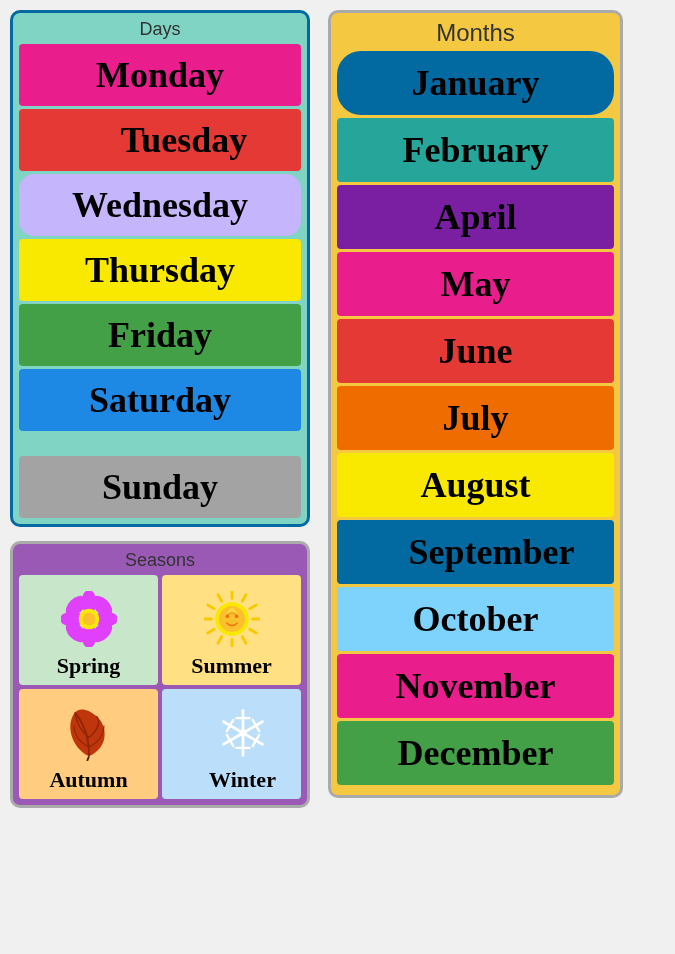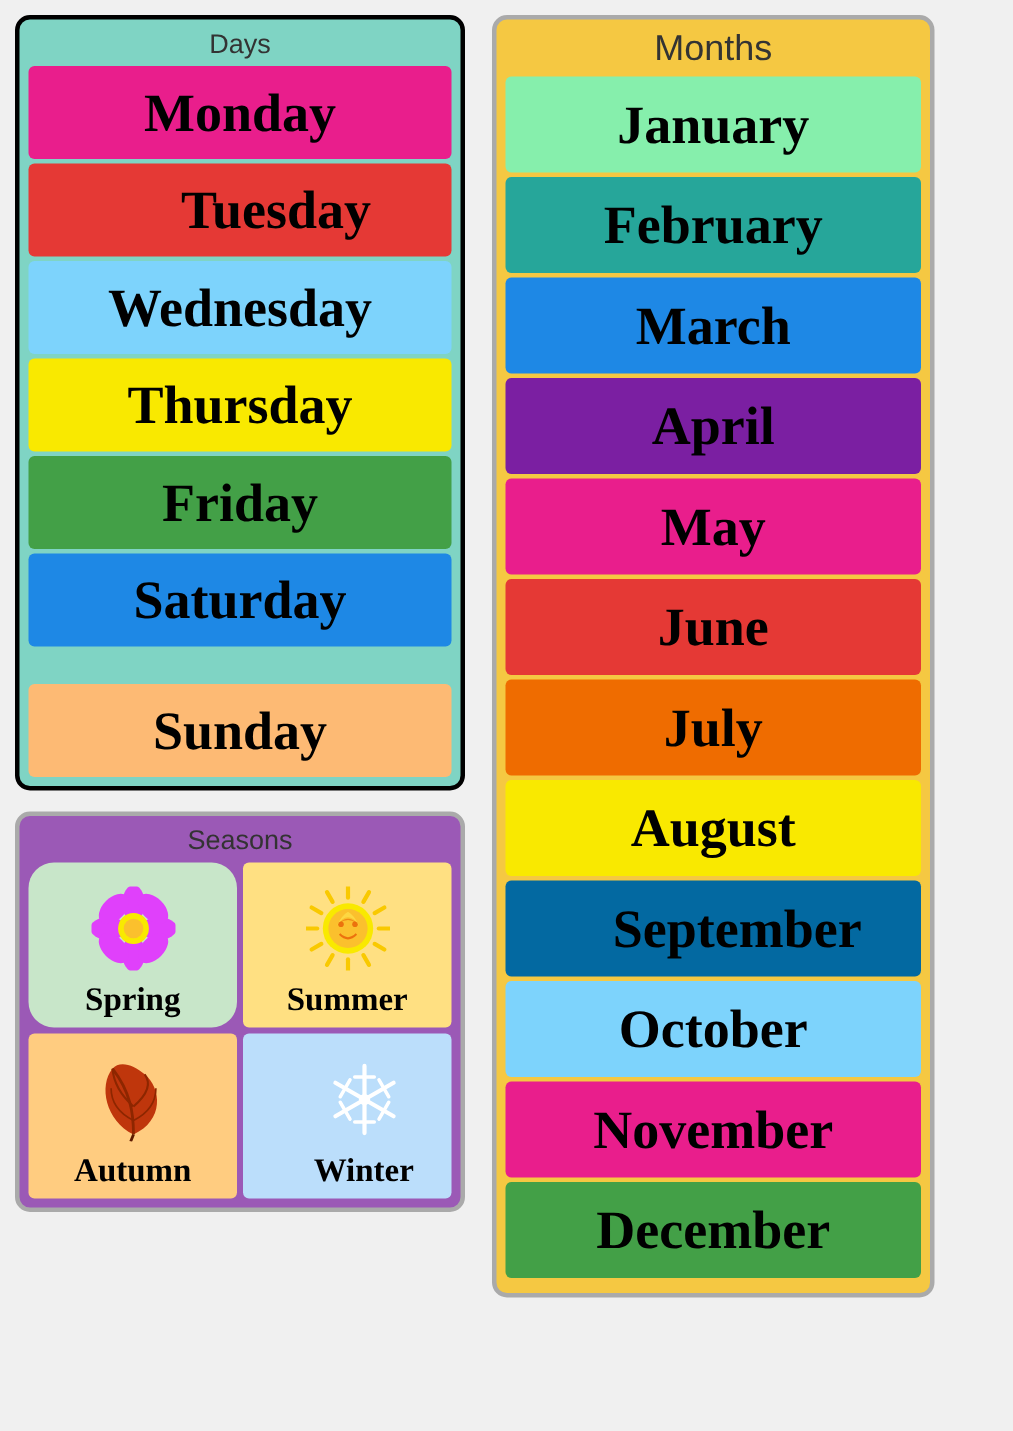--- a/index.html
+++ b/index.html
@@ -23,21 +23,21 @@
     }
     .left-column {
       display: flex;
       flex-direction: column;
       gap: 14px;
       width: 300px;
     }
     
     .days-card {
       background: #7fd4c4;
-      border: 3px solid #000000;
+      border: 3px solid #0369a1;
       border-radius: 10px;
       padding: 6px;
     }
     .days-card .card-title {
       text-align: center;
       font-size: 18px;
       font-weight: normal;
       color: #333;
       margin-bottom: 4px;
       font-family: Arial, sans-serif;
@@ -136,32 +136,32 @@
 <body>
 
 <div class="page-container">
   <div class="left-column">
 
     <div class="days-card">
       <div class="card-title">Days</div>
       <div id="days-list">
           <div class="day-row" style="background: rgb(233, 30, 140);">Monday</div>
           <div class="day-row" style="background: rgb(229, 57, 53); padding-left: 48px;">Tuesday</div>
-          <div class="day-row" style="background: #7dd3fc;">Wednesday</div>
+          <div class="day-row" style="background: #c4b5fd; border-radius: 15px;">Wednesday</div>
           <div class="day-row" style="background: rgb(249, 233, 0);">Thursday</div>
           <div class="day-row" style="background: rgb(67, 160, 71);">Friday</div>
           <div class="day-row" style="background: rgb(30, 136, 229);">Saturday</div>
-          <div class="day-row" style="background: #fdba74; margin-top: 25px;">Sunday</div>
+          <div class="day-row" style="background: #a3a3a3; margin-top: 25px;">Sunday</div>
         </div>
     </div>
 
     <div class="seasons-card">
       <div class="card-title">Seasons</div>
       <div class="seasons-grid" id="seasons-grid">
-          <div class="season-cell" style="background: rgb(200, 230, 201); border-radius: 17px;">
+          <div class="season-cell" style="background: rgb(200, 230, 201);">
             <div><svg class="flower-svg" viewBox="0 0 60 60" xmlns="http://www.w3.org/2000/svg">
     <ellipse cx="30" cy="12" rx="8" ry="13" fill="#e040fb"></ellipse>
     <ellipse cx="30" cy="48" rx="8" ry="13" fill="#e040fb"></ellipse>
     <ellipse cx="12" cy="30" rx="13" ry="8" fill="#e040fb"></ellipse>
     <ellipse cx="48" cy="30" rx="13" ry="8" fill="#e040fb"></ellipse>
     <ellipse cx="16" cy="16" rx="8" ry="13" fill="#e040fb" transform="rotate(45 16 16)"></ellipse>
     <ellipse cx="44" cy="16" rx="8" ry="13" fill="#e040fb" transform="rotate(-45 44 16)"></ellipse>
     <ellipse cx="16" cy="44" rx="8" ry="13" fill="#e040fb" transform="rotate(-45 16 44)"></ellipse>
     <ellipse cx="44" cy="44" rx="8" ry="13" fill="#e040fb" transform="rotate(45 44 44)"></ellipse>
     <circle cx="30" cy="30" r="11" fill="#f9e900"></circle>
@@ -223,23 +223,22 @@
   </svg></div>
             <div class="season-label">Winter</div>
           </div>
         </div>
     </div>
   </div>
 
   <div class="months-card">
     <div class="card-title">Months</div>
     <div id="months-list">
-        <div class="month-row" style="background: #86efac;">January</div>
+        <div class="month-row" style="background: #0369a1; border-radius: 24px;">January</div>
         <div class="month-row" style="background: rgb(38, 166, 154);">February</div>
-        <div class="month-row" style="background: rgb(30, 136, 229);">March</div>
         <div class="month-row" style="background: rgb(123, 31, 162);">April</div>
         <div class="month-row" style="background: rgb(233, 30, 140);">May</div>
         <div class="month-row" style="background: rgb(229, 57, 53);">June</div>
         <div class="month-row" style="background: rgb(239, 108, 0);">July</div>
         <div class="month-row" style="background: rgb(249, 233, 0);">August</div>
         <div class="month-row" style="background: #0369a1; padding-left: 32px;">September</div>
         <div class="month-row" style="background: #7dd3fc;">October</div>
         <div class="month-row" style="background: rgb(233, 30, 140);">November</div>
         <div class="month-row" style="background: rgb(67, 160, 71);">December</div>
       </div>

